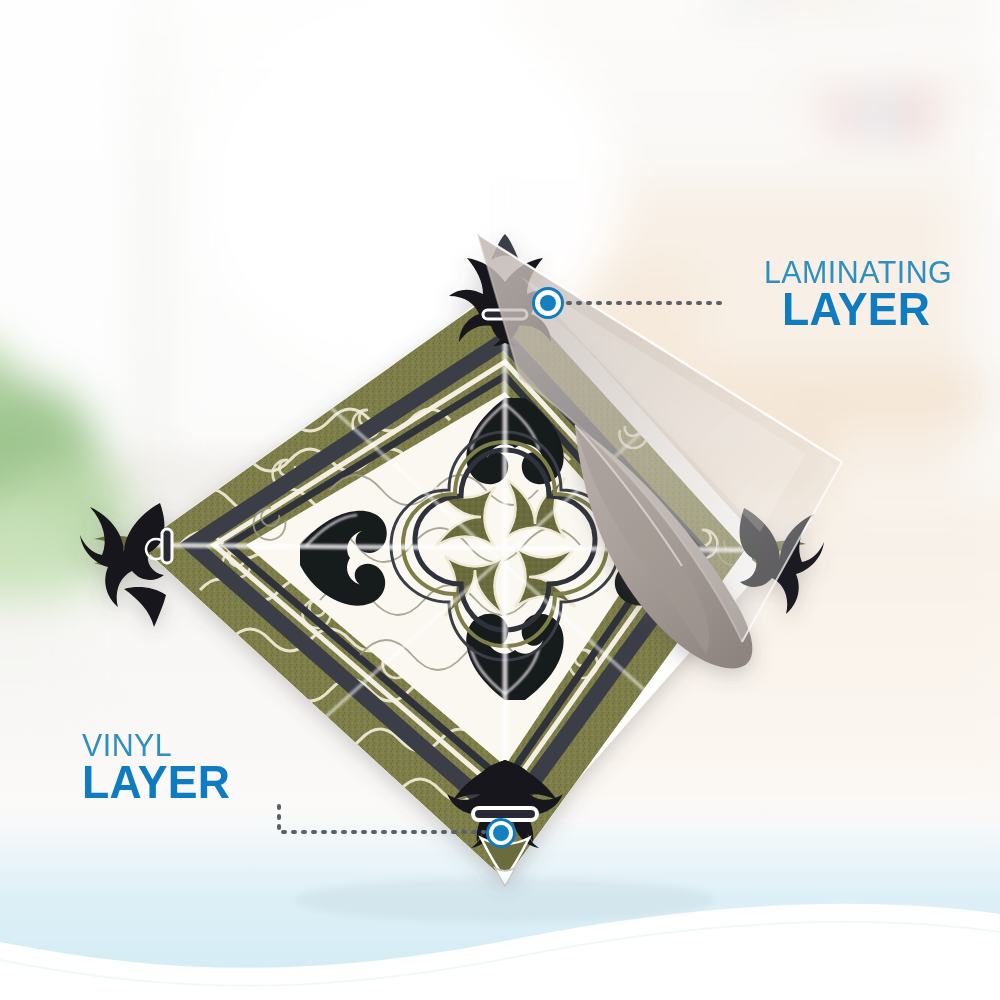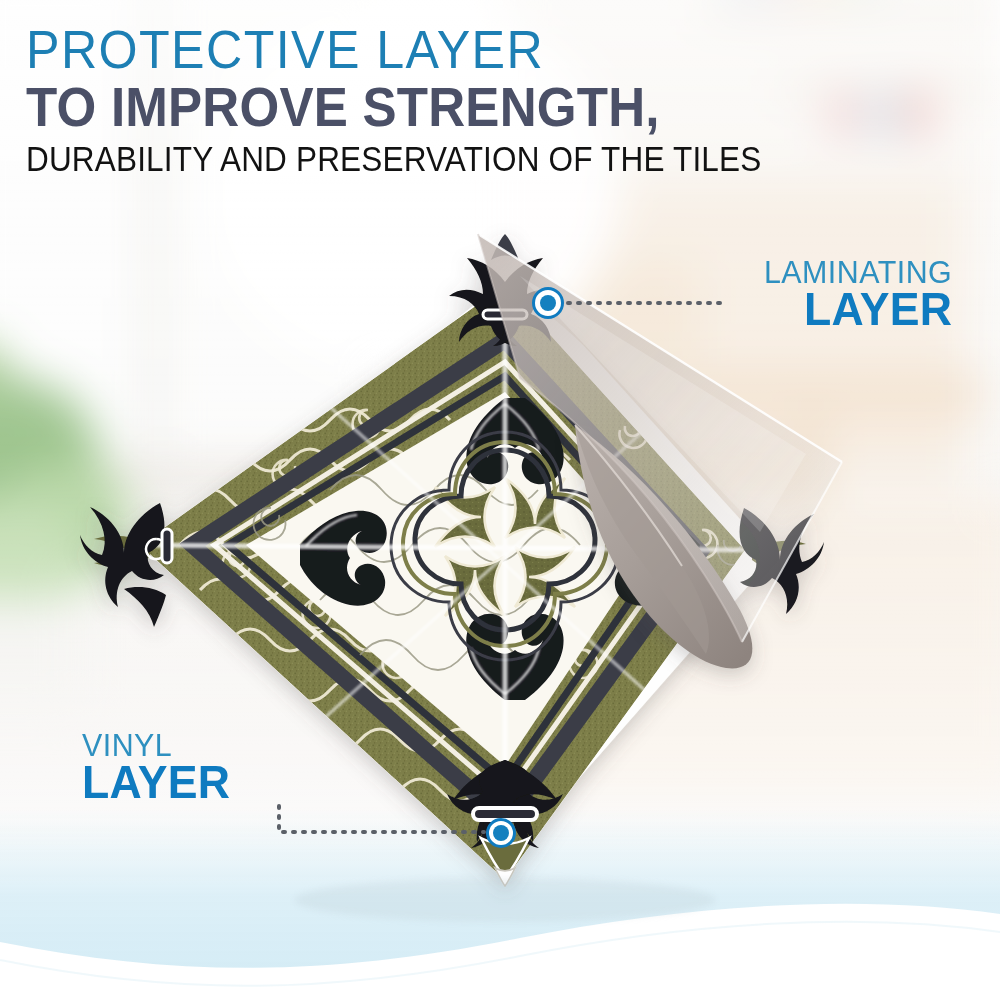--- a/index.html
+++ b/index.html
@@ -391,34 +391,29 @@
     </svg>
   </div>
 
   <div class="bluetint"></div>
   <svg class="wave" viewBox="0 0 1000 150" preserveAspectRatio="none">
     <path d="M0,92 C180,128 330,126 520,88 C690,54 860,44 1000,64 L1000,150 L0,150 Z" fill="#ffffff"></path>
     <path d="M0,100 C180,136 330,134 520,96 C690,62 860,52 1000,72" fill="none" stroke="#ffffff" stroke-width="3" opacity="0.85"></path>
     <path d="M0,110 C180,146 330,144 520,106 C690,72 860,62 1000,82" fill="none" stroke="#eef7fb" stroke-width="2" opacity="0.9"></path>
   </svg>
 
-  <div class="heading">
-    <div class="h-line1">PROTECTIVE LAYER</div>
-    <div class="h-line2">TO IMPROVE STRENGTH,</div>
-    <div class="h-line3">DURABILITY AND PRESERVATION OF THE TILES</div>
-  </div>
 
   <svg class="full dotline" style="z-index:44;">
     <line x1="568" y1="303" x2="722" y2="303" stroke="#5b6068" stroke-width="4" stroke-linecap="round" stroke-dasharray="2 8"></line>
   </svg>
   <div class="marker" style="left:532px;top:287px;width:32px;height:32px;">
     <div class="ring"></div>
     <div class="dot" style="left:8px;top:8px;width:16px;height:16px;"></div>
   </div>
-  <div class="callout right" style="right:48px;top:256px;">
+  <div class="callout right" style="right:48px;top:256px;text-align:center;">
     <div class="co-small">LAMINATING</div>
     <div class="co-big">LAYER</div>
   </div>
 
   <svg class="full dotline" style="z-index:44;">
     <polyline points="279,806 279,832 484,832" fill="none" stroke="#5b6068" stroke-width="4" stroke-linecap="round" stroke-dasharray="2 8"></polyline>
   </svg>
   <div class="marker" style="left:486px;top:818px;width:30px;height:30px;">
     <div class="ring"></div>
     <div class="dot" style="left:7px;top:7px;width:16px;height:16px;"></div>

